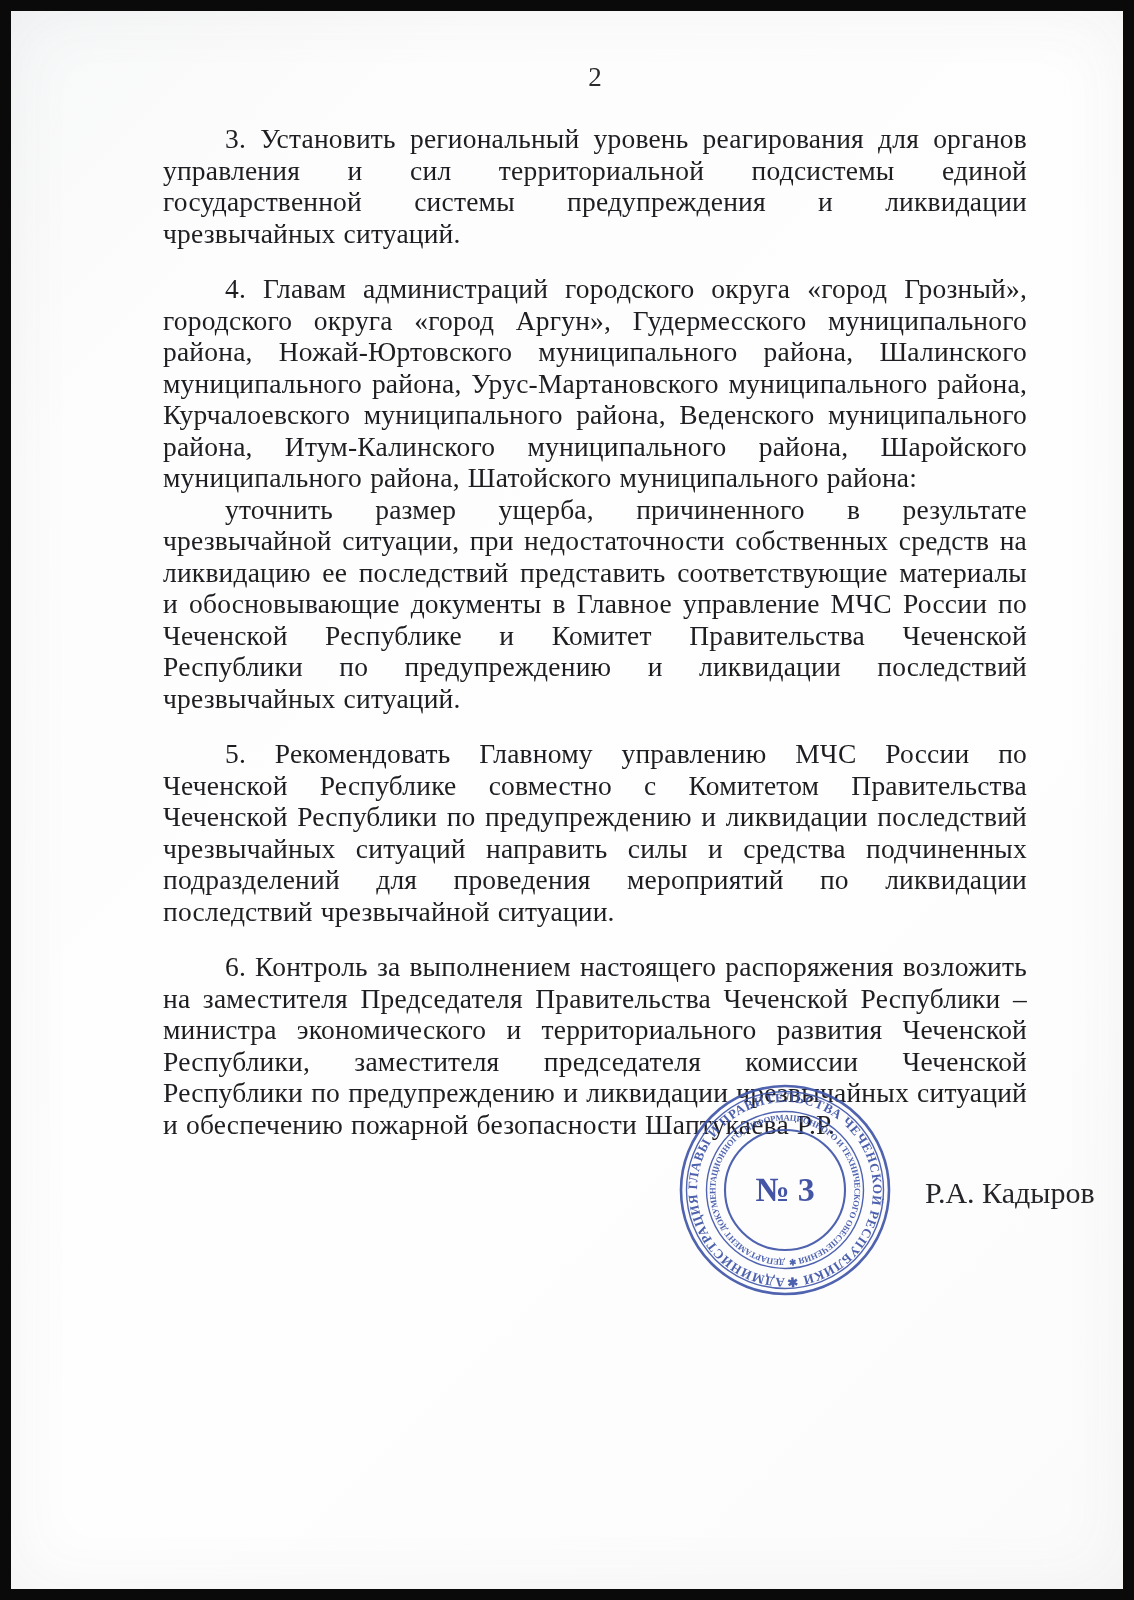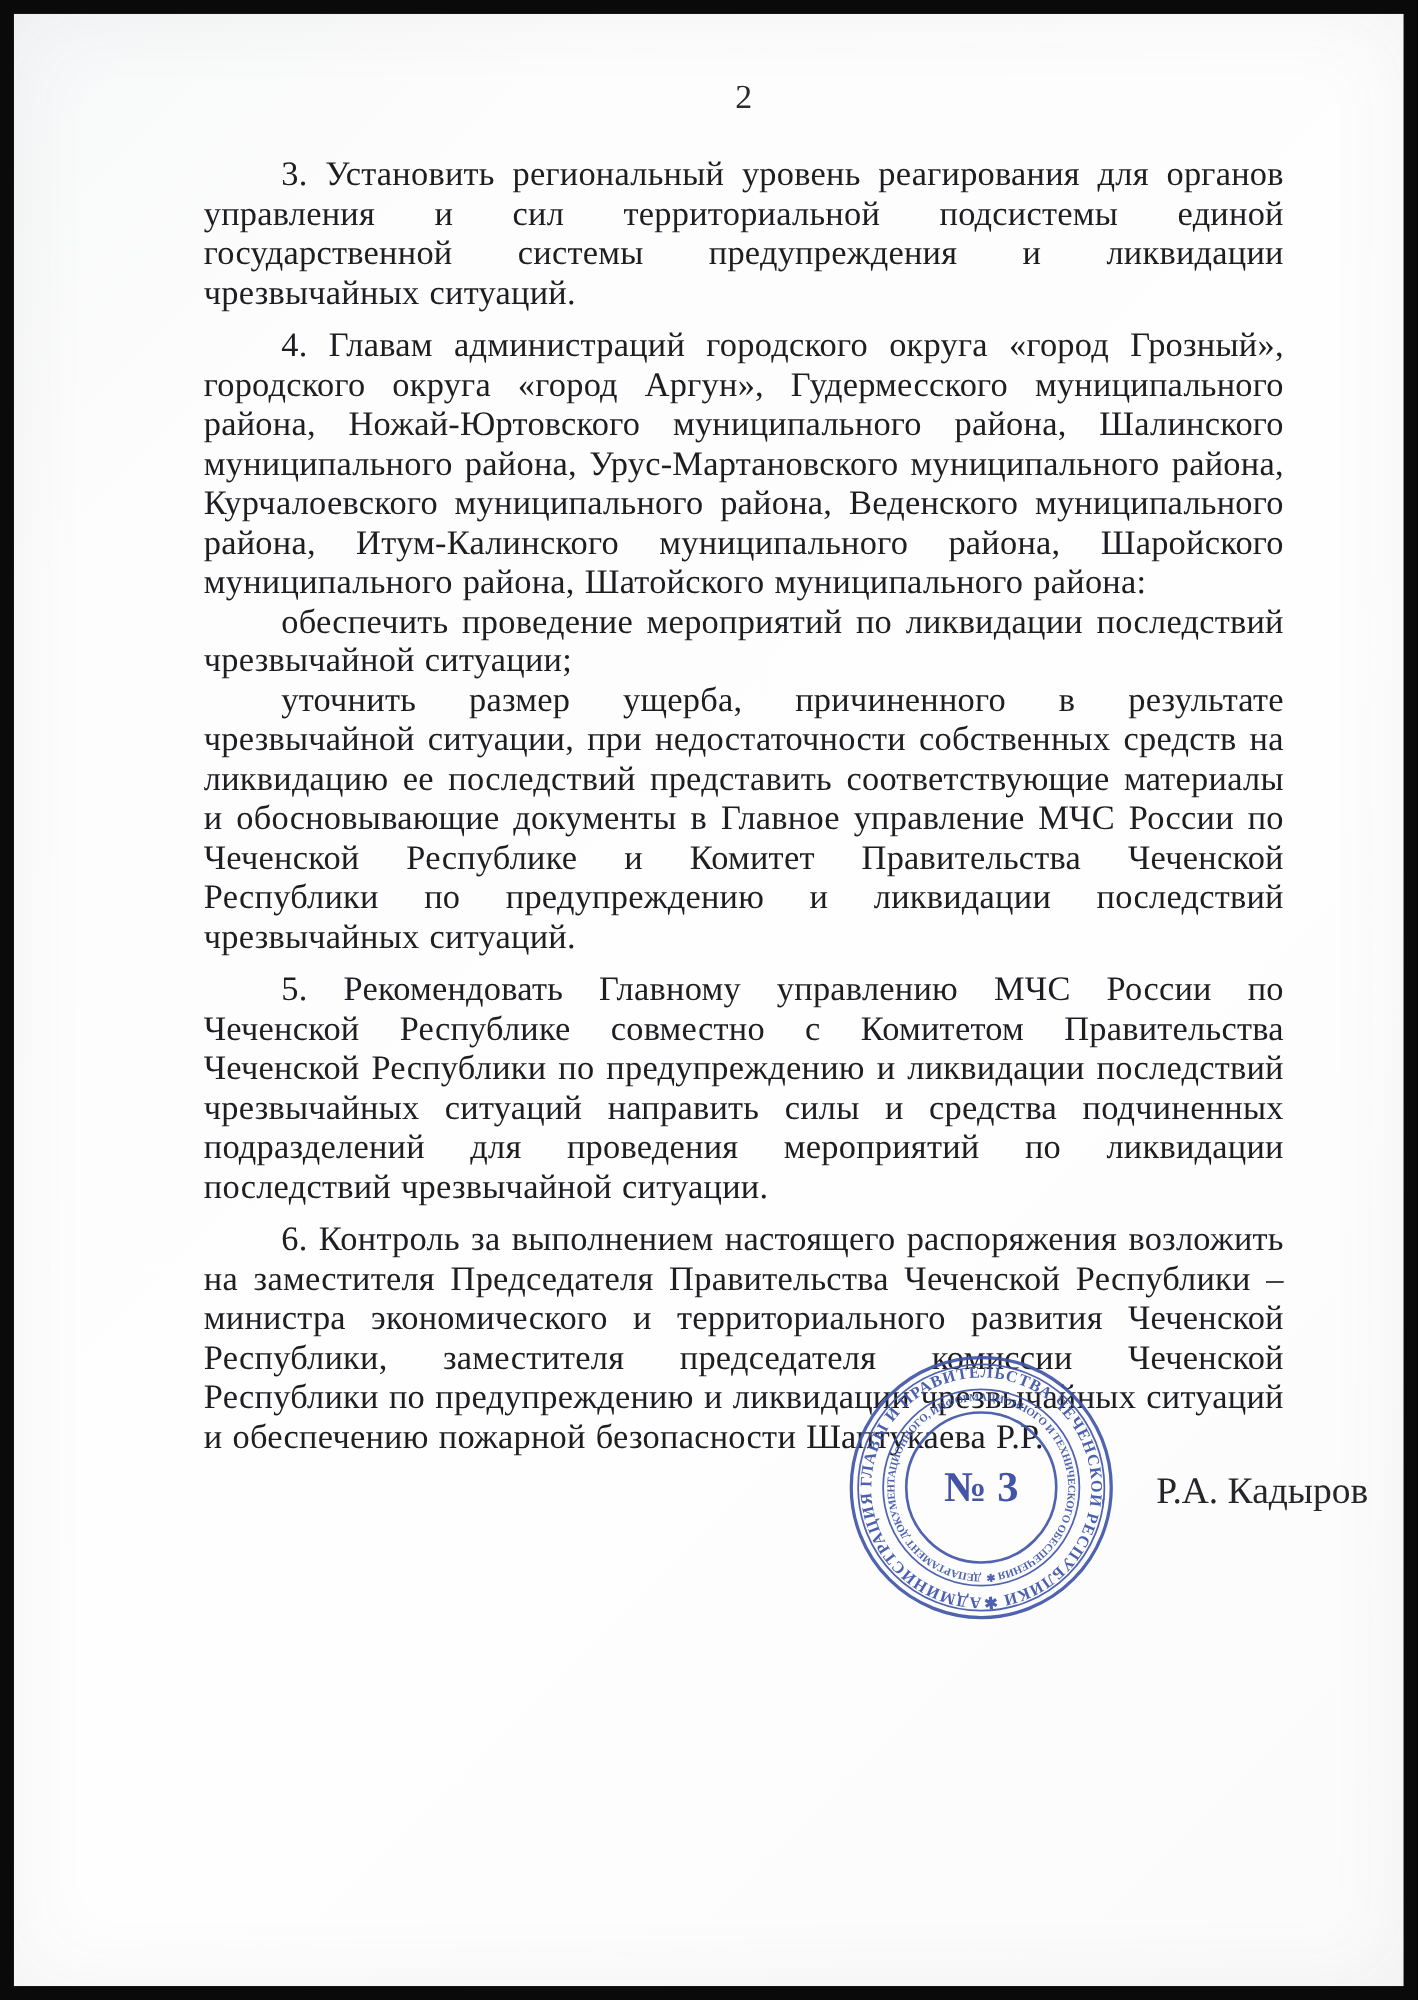--- a/index.html
+++ b/index.html
@@ -36,21 +36,21 @@
     font-size: 27.5px;
     line-height: 31.5px;
     text-align: justify;
     text-indent: 62px;
     margin: 0;
     color: #1e1e22;
     letter-spacing: 0.2px;
     word-spacing: 1px;
   }
   .para.numbered {
-    margin-top: 11px;
+    margin-top: 24px;
   }
   .para.sub {
     margin-top: 0;
   }
   .stamp {
     position: absolute;
     left: 666px;
     top: 1071px;
     width: 216px;
     height: 216px;
@@ -97,21 +97,20 @@
 
 <div class="page">
 
   <div class="content">
     <div class="page-number">2</div>
 
     <p class="para numbered">3. Установить региональный уровень реагирования для органов управления и сил территориальной подсистемы единой государственной системы предупреждения и ликвидации чрезвычайных ситуаций.</p>
 
     <p class="para numbered">4. Главам администраций городского округа «город Грозный», городского округа «город Аргун», Гудермесского муниципального района, Ножай-Юртовского муниципального района, Шалинского муниципального района, Урус-Мартановского муниципального района, Курчалоевского муниципального района, Веденского муниципального района, Итум-Калинского муниципального района, Шаройского муниципального района, Шатойского муниципального района:</p>
 
-    <p class="para sub">обеспечить проведение мероприятий по ликвидации последствий чрезвычайной ситуации;</p>
 
     <p class="para sub">уточнить размер ущерба, причиненного в результате чрезвычайной ситуации, при недостаточности собственных средств на ликвидацию ее последствий представить соответствующие материалы и обосновывающие документы в Главное управление МЧС России по Чеченской Республике и Комитет Правительства Чеченской Республики по предупреждению и ликвидации последствий чрезвычайных ситуаций.</p>
 
     <p class="para numbered">5. Рекомендовать Главному управлению МЧС России по Чеченской Республике совместно с Комитетом Правительства Чеченской Республики по предупреждению и ликвидации последствий чрезвычайных ситуаций направить силы и средства подчиненных подразделений для проведения мероприятий по ликвидации последствий чрезвычайной ситуации.</p>
 
     <p class="para numbered">6. Контроль за выполнением настоящего распоряжения возложить на заместителя Председателя Правительства Чеченской Республики – министра экономического и территориального развития Чеченской Республики, заместителя председателя комиссии Чеченской Республики по предупреждению и ликвидации чрезвычайных ситуаций и обеспечению пожарной безопасности Шаптукаева Р.Р.</p>
   </div>
 
   <div class="stamp">
     <svg viewBox="0 0 216 216" width="216" height="216" xmlns="http://www.w3.org/2000/svg">

